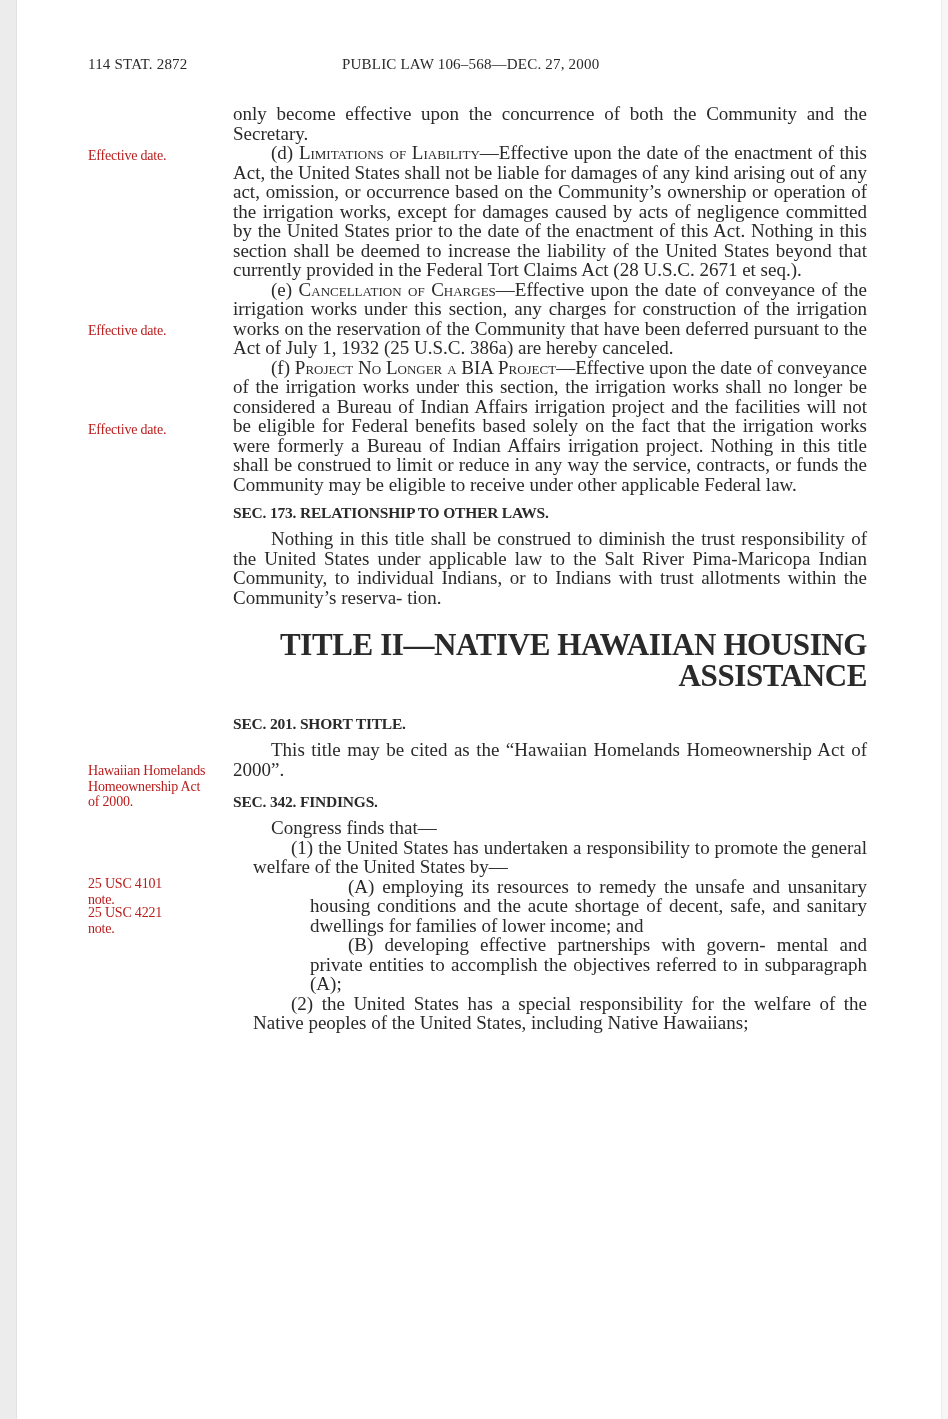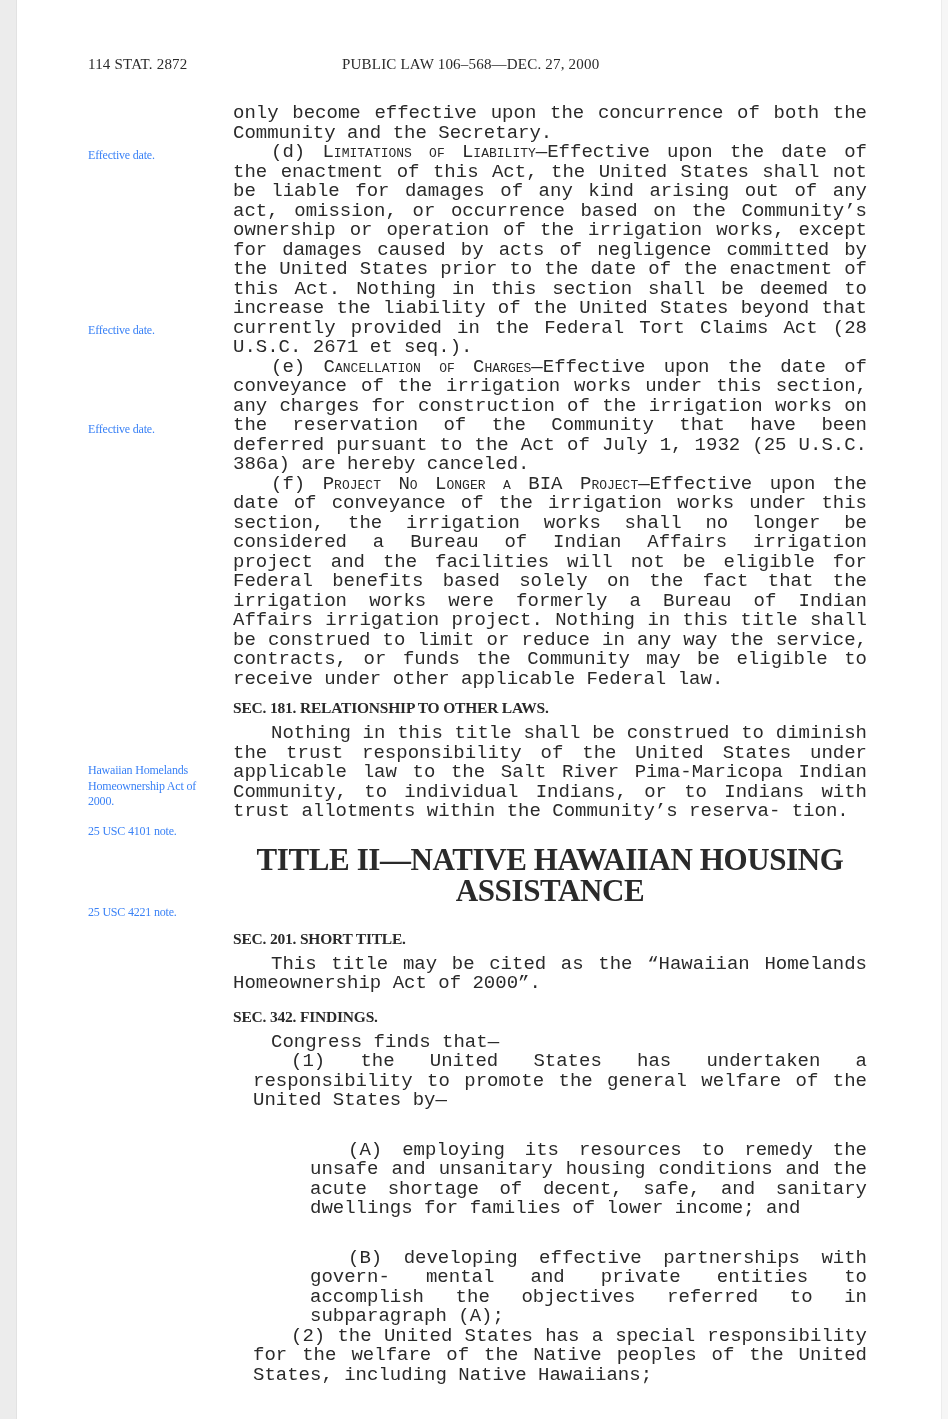--- a/index.html
+++ b/index.html
@@ -5,59 +5,59 @@
   html, body { margin: 0; padding: 0; }
   body {
     width: 948px; height: 1419px; background: #ffffff; position: relative; overflow: hidden;
     font-family: "Liberation Serif", "DejaVu Serif", serif; color: #2a2a2a;
   }
   .edge-left { position: absolute; left: 0; top: 0; width: 16px; height: 1419px; background: #ececec; border-right: 1px solid #e2e2e2; }
   .edge-right { position: absolute; right: 0; top: 0; width: 6px; height: 1419px; background: #f6f6f6; border-left: 1px solid #ececec; }
   .running-head { position: absolute; top: 56px; left: 88px; font-size: 15px; letter-spacing: 0.2px; white-space: nowrap; }
   .running-head .stat { display: inline-block; width: 254px; }
   .page { position: absolute; left: 233px; top: 104px; width: 634px; }
-  .p { font-size: 19px; line-height: 19.5px; text-align: justify; text-align-last: left; margin: 0; transform-origin: left; font-family: Liberation Mono, monospace; }
+  .p { font-size: 19px; line-height: 19.5px; text-align: justify; text-align-last: left; margin: 0; transform-origin: left; }
   .indent1 { text-indent: 38px; }
   .sc { font-variant: small-caps; }
   .sec-head { font-family: "Liberation Serif", serif; font-weight: bold; font-size: 15.5px; margin: 10px 0 7px 0; letter-spacing: -0.2px; }
-  .title { text-align: center; font-weight: bold; font-size: 31px; line-height: 31px; margin: 22px 0 24px 0; letter-spacing: -0.4px; }
+  .title { text-align: right; font-weight: bold; font-size: 31px; line-height: 31px; margin: 22px 0 24px 0; letter-spacing: -0.4px; }
   .lvl1 { margin-left: 20px; }
   .lvl1 .p { text-indent: 38px; }
   .lvl2 { margin-left: 77px; }
-  .lvl2 .p { text-indent: 38px; margin-top: 30px; }
-  .margin-note { position: absolute; left: 88px; font-size: 12px; line-height: 15.5px; color: #3b82f6; letter-spacing: -0.2px; }
+  .lvl2 .p { text-indent: 38px; }
+  .margin-note { position: absolute; left: 88px; font-size: 14px; line-height: 15.5px; color: #b91c1c; letter-spacing: -0.2px; }
 </style>
 </head>
 <body>
 
 <div class="edge-left"></div>
 <div class="edge-right"></div>
 
 <div class="running-head">
   <span class="stat">114 STAT. 2872</span><span>PUBLIC LAW 106–568—DEC. 27, 2000</span>
 </div>
 
 <div class="margin-note" style="top:148px">Effective date.</div>
 <div class="margin-note" style="top:323px">Effective date.</div>
 <div class="margin-note" style="top:422px">Effective date.</div>
 <div class="margin-note" style="top:763px; width:120px;">Hawaiian Homelands Homeownership Act of 2000.</div>
-<div class="margin-note" style="top:824px; width:100px;">25 USC 4101 note.</div>
+<div class="margin-note" style="top:876px; width:100px;">25 USC 4101 note.</div>
 <div class="margin-note" style="top:905px; width:100px;">25 USC 4221 note.</div>
 
 <div class="page">
 
   <p class="p">only become effective upon the concurrence of both the Community and the Secretary.</p>
 
   <p class="p indent1"><span>(d)</span> <span class="sc">Limitations of Liability</span><span>—Effective upon the date of the enactment of this Act, the United States shall not be liable for damages of any kind arising out of any act, omission, or occurrence based on the Community’s ownership or operation of the irrigation works, except for damages caused by acts of negligence committed by the United States prior to the date of the enactment of this Act. Nothing in this section shall be deemed to increase the liability of the United States beyond that currently provided in the Federal Tort Claims Act (28 U.S.C. 2671 et seq.).</span></p>
 
   <p class="p indent1"><span>(e)</span> <span class="sc">Cancellation of Charges</span><span>—Effective upon the date of conveyance of the irrigation works under this section, any charges for construction of the irrigation works on the reservation of the Community that have been deferred pursuant to the Act of July 1, 1932 (25 U.S.C. 386a) are hereby canceled.</span></p>
 
   <p class="p indent1"><span>(f)</span> <span class="sc">Project No Longer a BIA Project</span><span>—Effective upon the date of conveyance of the irrigation works under this section, the irrigation works shall no longer be considered a Bureau of Indian Affairs irrigation project and the facilities will not be eligible for Federal benefits based solely on the fact that the irrigation works were formerly a Bureau of Indian Affairs irrigation project. Nothing in this title shall be construed to limit or reduce in any way the service, contracts, or funds the Community may be eligible to receive under other applicable Federal law.</span></p>
 
-  <div class="sec-head">SEC. 181. RELATIONSHIP TO OTHER LAWS.</div>
+  <div class="sec-head">SEC. 173. RELATIONSHIP TO OTHER LAWS.</div>
   <p class="p indent1">Nothing in this title shall be construed to diminish the trust responsibility of the United States under applicable law to the Salt River Pima-Maricopa Indian Community, to individual Indians, or to Indians with trust allotments within the Community’s reserva- tion.</p>
 
   <div class="title">
     <div>TITLE II—NATIVE HAWAIIAN HOUSING</div>
     <div>ASSISTANCE</div>
   </div>
 
   <div class="sec-head">SEC. 201. SHORT TITLE.</div>
   <p class="p indent1">This title may be cited as the “Hawaiian Homelands Homeownership Act of 2000”.</p>
 

